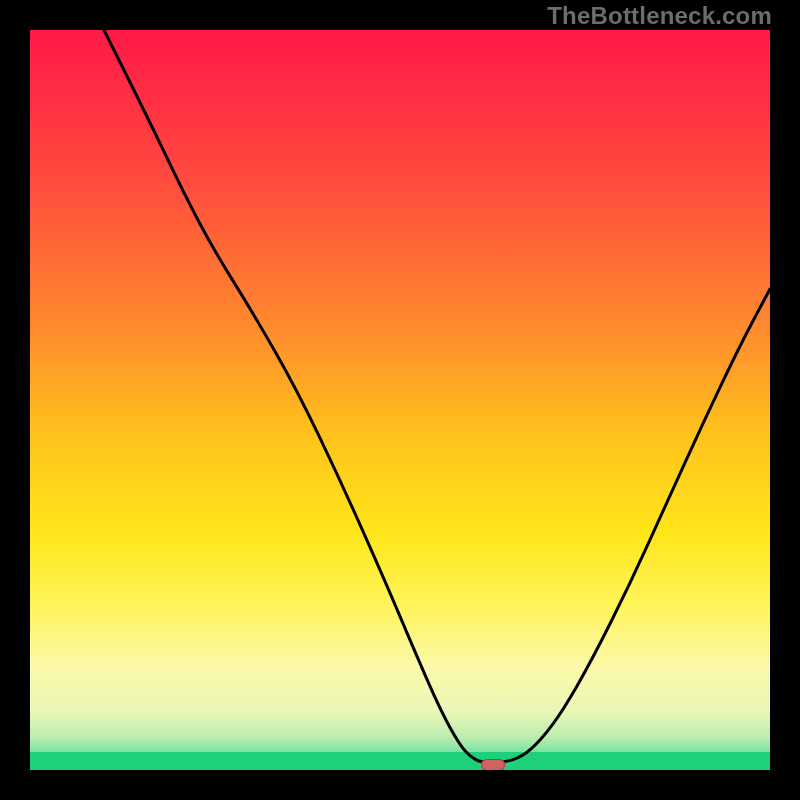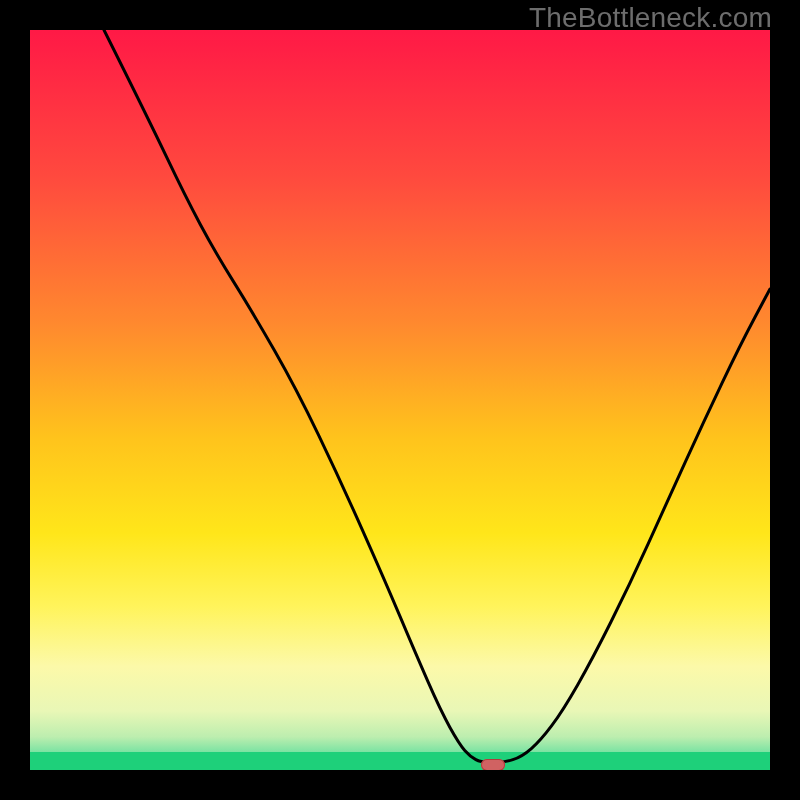--- a/index.html
+++ b/index.html
@@ -43,22 +43,22 @@
   }
   .marker {
     position: absolute;
     border-radius: 999px;
   }
   .watermark {
     position: absolute;
     top: 2px;
     right: 28px;
     font-family: Arial, Helvetica, sans-serif;
-    font-size: 28px;
-    font-weight: 400;
+    font-size: 24px;
+    font-weight: 700;
     color: #6d6d6d;
     letter-spacing: 0.2px;
     user-select: none;
   }
   .green-band {
     position: absolute;
     left: 0;
     width: 100%;
   }
 </style>

